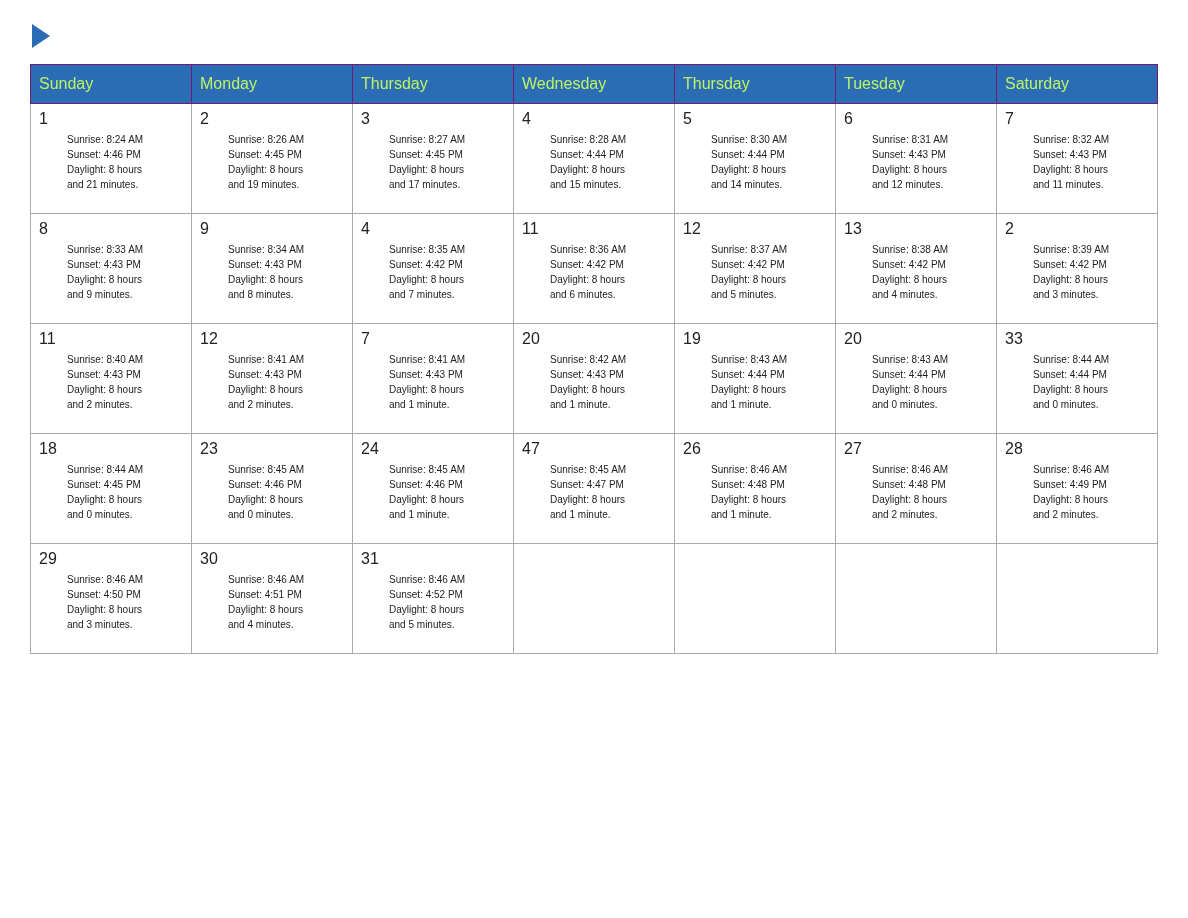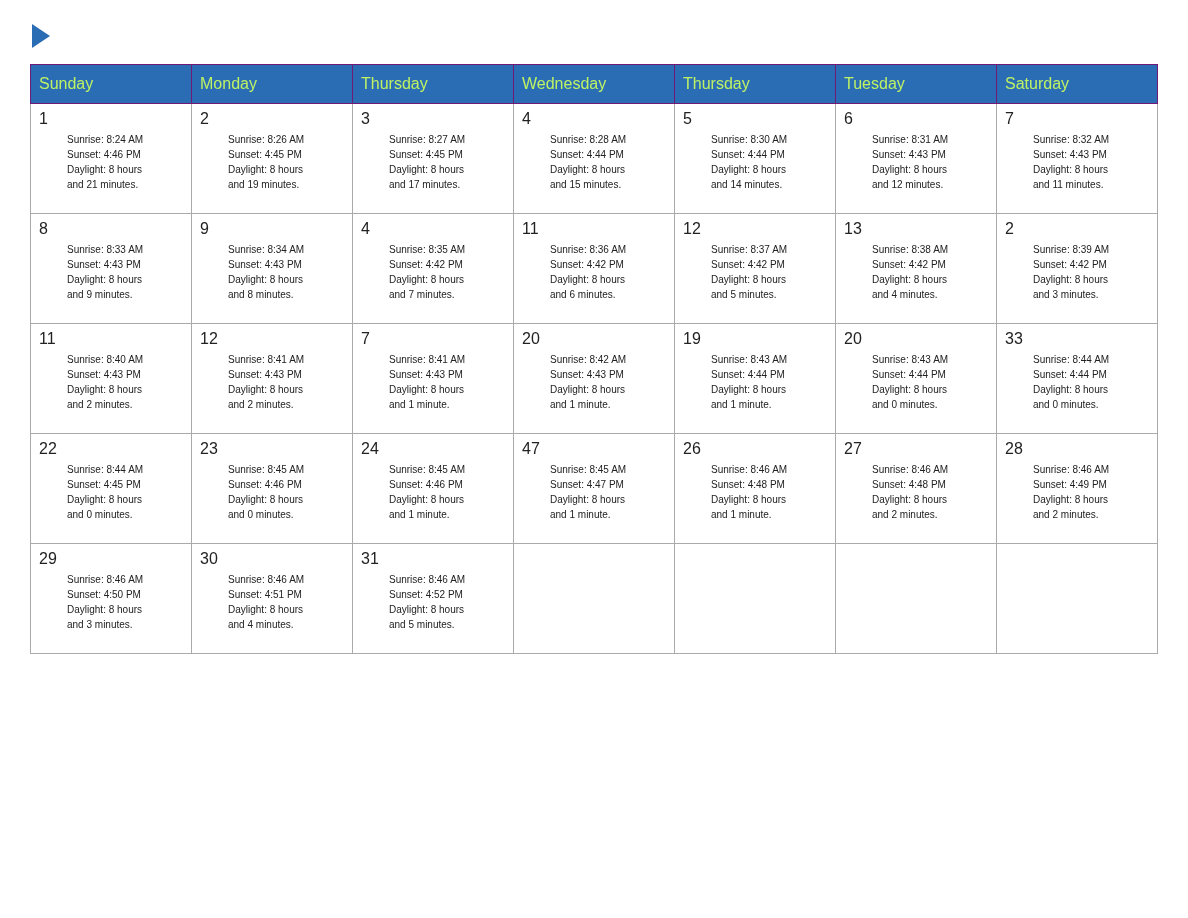--- a/index.html
+++ b/index.html
@@ -223,21 +223,21 @@
         <span class="day-number">20</span>
         <div class="day-info">Sunrise: 8:43 AM<br>Sunset: 4:44 PM<br>Daylight: 8 hours<br>and 0 minutes.</div>
       </td>
         <td>
         <span class="day-number">33</span>
         <div class="day-info">Sunrise: 8:44 AM<br>Sunset: 4:44 PM<br>Daylight: 8 hours<br>and 0 minutes.</div>
       </td>
       </tr>
       <tr>
         <td>
-        <span class="day-number">22</span>
+        <span class="day-number">18</span>
         <div class="day-info">Sunrise: 8:44 AM<br>Sunset: 4:45 PM<br>Daylight: 8 hours<br>and 0 minutes.</div>
       </td>
         <td>
         <span class="day-number">23</span>
         <div class="day-info">Sunrise: 8:45 AM<br>Sunset: 4:46 PM<br>Daylight: 8 hours<br>and 0 minutes.</div>
       </td>
         <td>
         <span class="day-number">24</span>
         <div class="day-info">Sunrise: 8:45 AM<br>Sunset: 4:46 PM<br>Daylight: 8 hours<br>and 1 minute.</div>
       </td>

